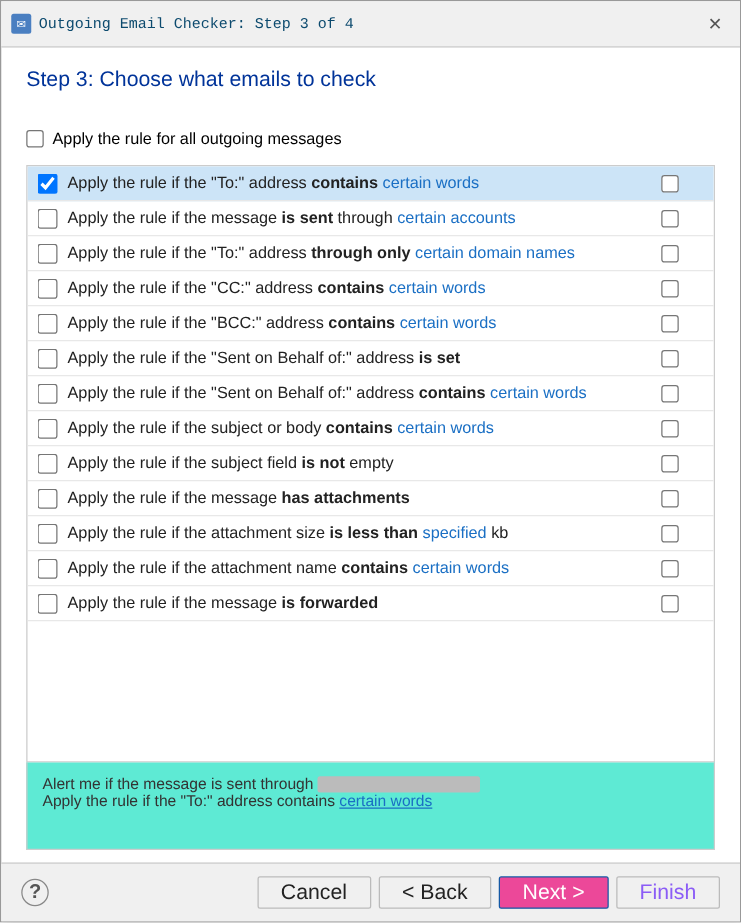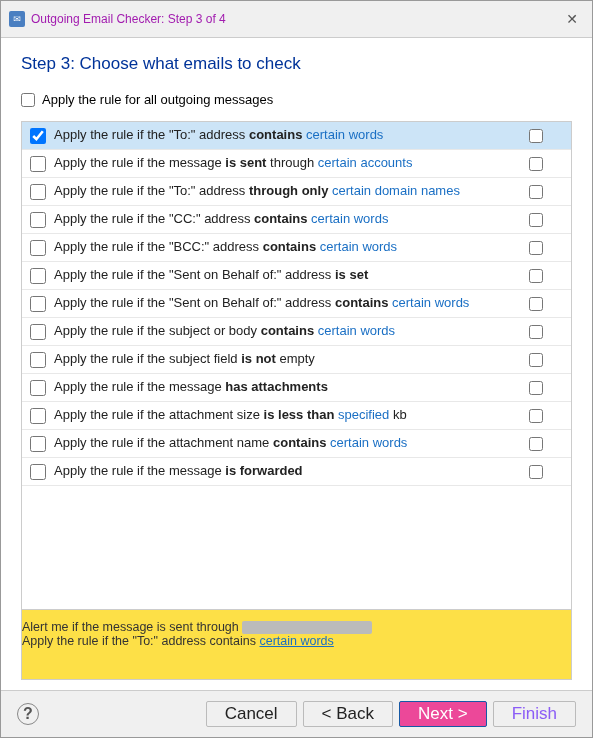--- a/index.html
+++ b/index.html
@@ -36,42 +36,43 @@
     }
     .title-icon {
       width: 16px; height: 16px;
       background: #4a7fc1;
       border-radius: 2px;
       display: flex; align-items: center; justify-content: center;
       color: white; font-size: 9px;
     }
     .title-text {
       font-size: 12px;
-      color: #a21caf;
+      color: #0c4a6e;
+      font-family: Liberation Mono, monospace;
     }
     .close-btn {
       width: 24px; height: 24px;
       border: none;
       background: none;
       font-size: 14px;
       cursor: pointer;
       display: flex; align-items: center; justify-content: center;
       color: #555;
     }
     .content {
       flex: 1;
       padding: 16px 20px 10px 20px;
       display: flex;
       flex-direction: column;
       overflow: hidden;
     }
     .step-title {
       font-size: 17px;
       color: #003399;
-      margin-bottom: 18px;
+      margin-bottom: 29px;
       font-weight: normal;
     }
     .apply-all-row {
       display: flex;
       align-items: center;
       gap: 7px;
       margin-bottom: 14px;
     }
     .apply-all-row input[type="checkbox"] {
       width: 14px; height: 14px;
@@ -117,23 +118,23 @@
       width: 55px;
       display: flex;
       justify-content: center;
     }
     .row-invert input[type="checkbox"] {
       width: 14px; height: 14px;
     }
     .info-panel {
       border: 1px solid #ccc;
       border-top: none;
-      padding: 10px 0;
+      padding: 10px 12px;
       min-height: 70px;
-      background: #fde047;
+      background: #5eead4;
       font-size: 12.5px;
       color: #333;
     }
     .info-panel .redacted {
       display: inline-block;
       background: #bbb;
       color: transparent;
       width: 130px;
       height: 13px;
       vertical-align: middle;

